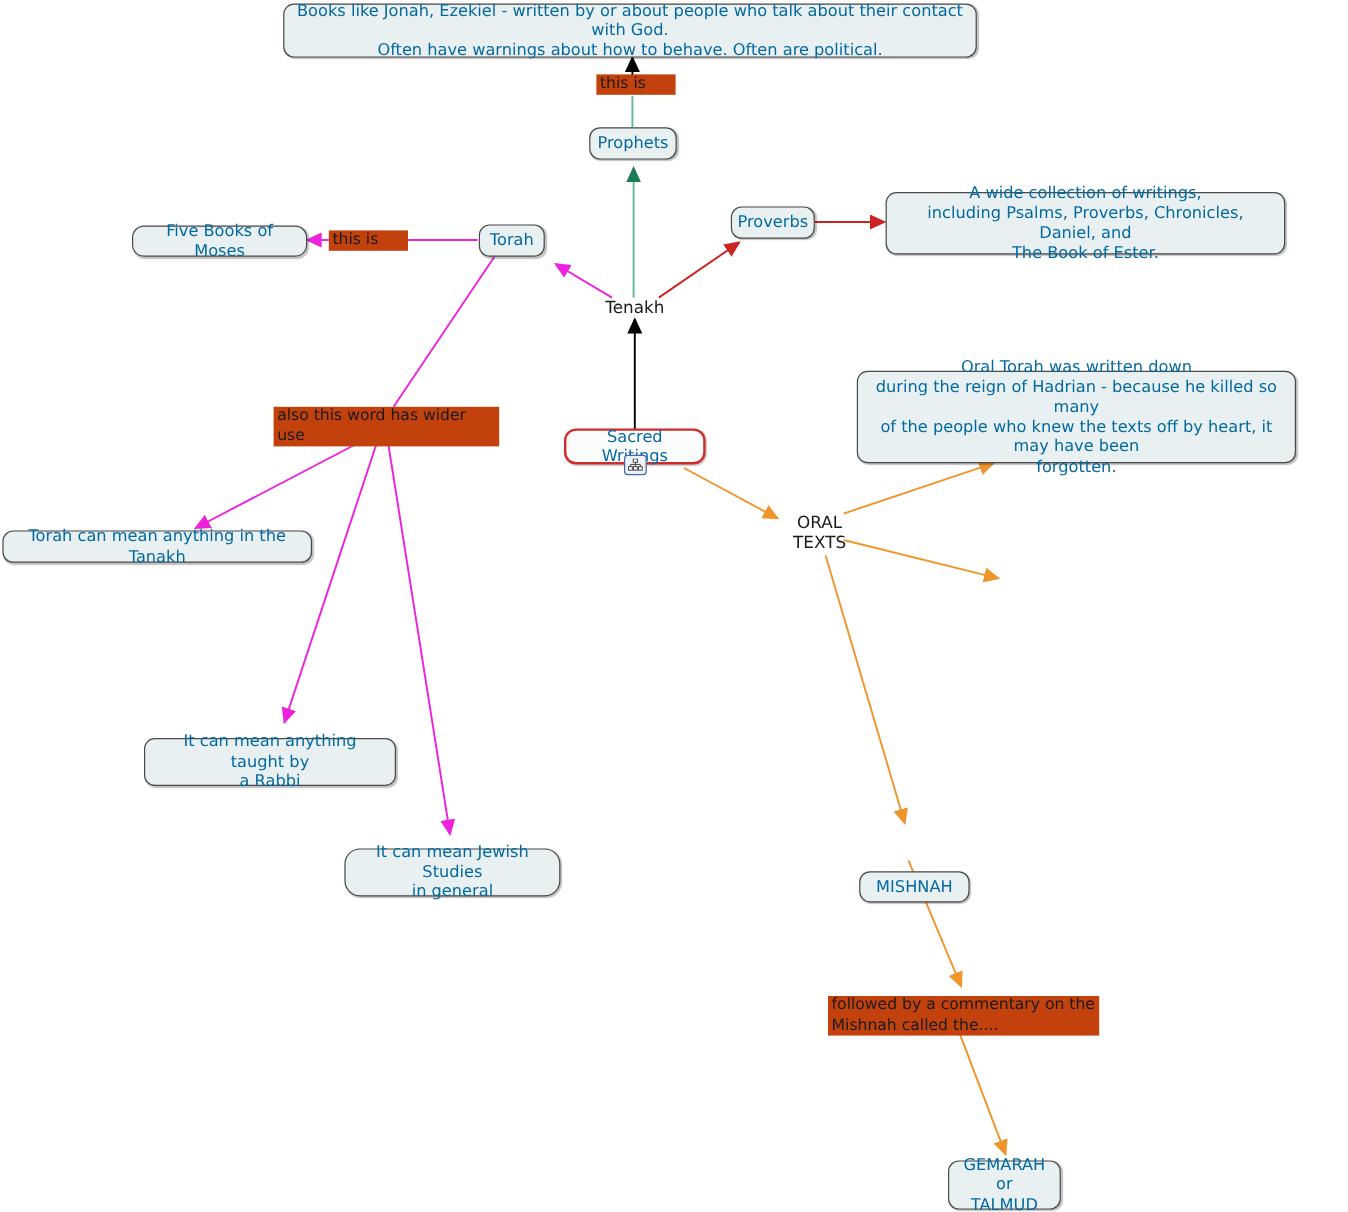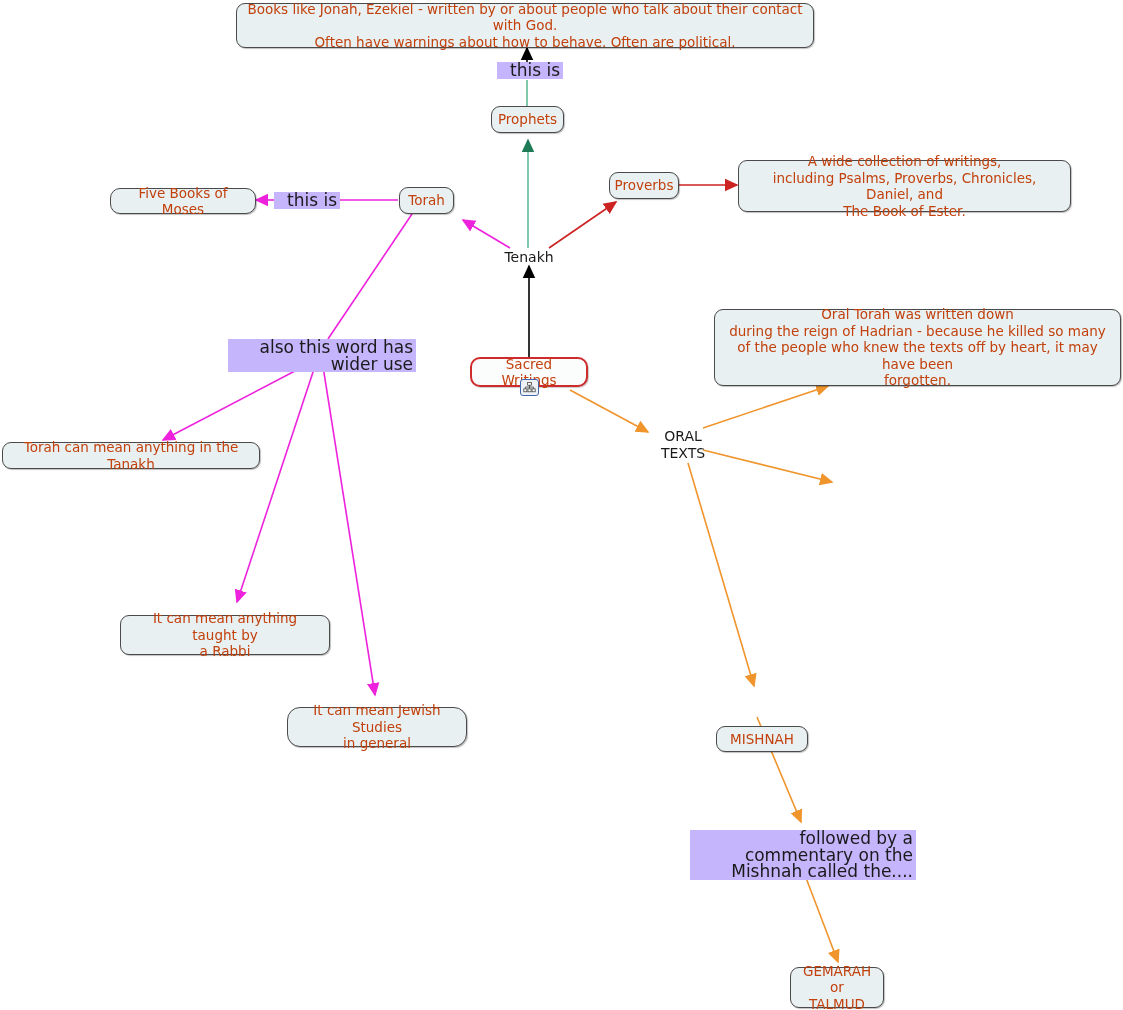--- a/index.html
+++ b/index.html
@@ -29,21 +29,21 @@
   }
   .node {
     position: absolute;
     box-sizing: border-box;
     background: #e9f0f2;
     border: 1px solid #4a4a4a;
     border-radius: 9px;
     text-align: center;
     font-size: 13.5px;
     line-height: 16.5px;
-    color: #c2410c;
+    color: #0369a1;
     padding: 5px 9px;
     box-shadow: 1px 1px 1px rgba(0,0,0,0.25);
     display: flex;
     align-items: center;
     justify-content: center;
     white-space: pre-line;
   }
   .node.root {
     background: #fbfcfc;
     border: 2px solid #d02b2b;
@@ -54,26 +54,26 @@
     position: absolute;
     font-size: 14px;
     line-height: 16.5px;
     color: #1a1a1a;
     text-align: center;
     white-space: pre-line;
     background: transparent;
   }
   .link-label {
     position: absolute;
-    font-size: 17px;
+    font-size: 13px;
     line-height: 16.5px;
     color: #1a1a1a;
-    text-align: right;
+    text-align: left;
     white-space: pre-line;
-    background: #c4b5fd;
+    background: #c2410c;
     padding: 0 3px;
   }
   .res-icon {
     position: absolute;
     width: 19px;
     height: 17px;
     background: #eef2f7;
     border: 1px solid #4466aa;
     border-radius: 3px;
     box-sizing: border-box;
@@ -170,21 +170,21 @@
       <line x1="2.5" y1="5.5" x2="11.5" y2="5.5" stroke="#333333" stroke-width="0.8"></line>
       <line x1="2.5" y1="5.5" x2="2.5" y2="7.5" stroke="#333333" stroke-width="0.8"></line>
       <line x1="7" y1="5.5" x2="7" y2="7.5" stroke="#333333" stroke-width="0.8"></line>
       <line x1="11.5" y1="5.5" x2="11.5" y2="7.5" stroke="#333333" stroke-width="0.8"></line>
       <rect x="0.8" y="7.5" width="3.4" height="3.2" fill="#ffffff" stroke="#333333" stroke-width="0.8"></rect>
       <rect x="5.3" y="7.5" width="3.4" height="3.2" fill="#ffffff" stroke="#333333" stroke-width="0.8"></rect>
       <rect x="9.8" y="7.5" width="3.4" height="3.2" fill="#ffffff" stroke="#333333" stroke-width="0.8"></rect>
     </svg>
   </div>
 
-  <div class="node" style="left:714px; top:309px; width:407px; height:77px;">Oral Torah was written down
+  <div class="node" style="left:714px; top:309px; width:366px; height:77px;">Oral Torah was written down
 during the reign of Hadrian - because he killed so many
 of the people who knew the texts off by heart, it may have been
 forgotten.</div>
 
   <div class="label-plain" style="left:640px; top:428px; width:86px;">ORAL
 TEXTS</div>
 
 
   <div class="node" style="left:2px; top:442px; width:258px; height:27px;">Torah can mean anything in the Tanakh</div>
 

